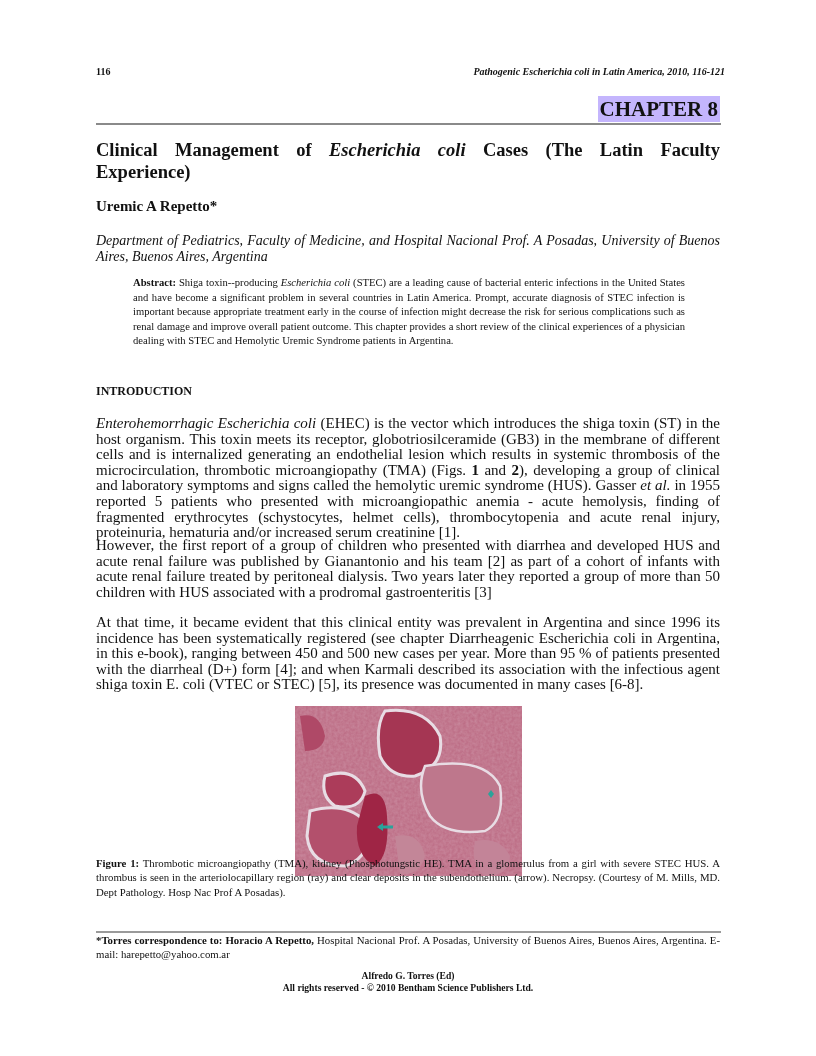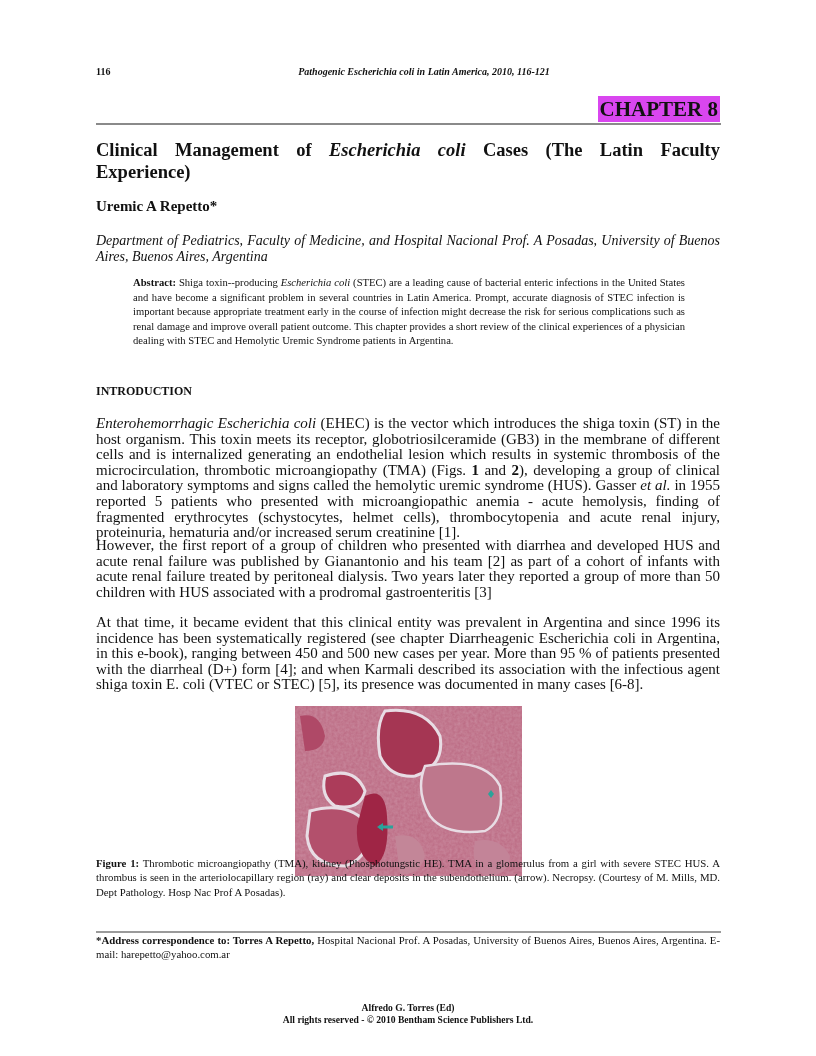--- a/index.html
+++ b/index.html
@@ -1,42 +1,42 @@
 <!DOCTYPE html>
 <html><head>
   <meta charset="utf-8">
   <style>
     html, body { margin: 0; padding: 0; background: #ffffff; }
     body { width: 816px; height: 1056px; position: relative; overflow: hidden;
            font-family: "Liberation Serif", serif; color: #111; }
     .abs { position: absolute; }
     .running-head { top: 66px; left: 96px; width: 624px; font-size: 10px; font-weight: bold; }
     .running-head .pn { position: absolute; left: 0; top: 0; }
-    .running-head .jt { position: absolute; left: 16px; width: 624px; text-align: center; font-style: italic; }
-    .chapter { top: 96px; right: 96px; background: #d946ef; font-size: 21px; font-weight: bold;
+    .running-head .jt { position: absolute; left: 5px; width: 624px; text-align: right; font-style: italic; }
+    .chapter { top: 96px; right: 96px; background: #c4b5fd; font-size: 21px; font-weight: bold;
                padding: 0 2px; line-height: 26px; }
     .rule-top { top: 123px; left: 96px; width: 625px; height: 2px; background: #8a8a8a; }
     .title { top: 139px; left: 96px; width: 624px; font-size: 18.5px; font-weight: bold;
              text-align: justify; text-align-last: left; line-height: 22px; }
     .title .line1 { display: block; text-align: justify; text-align-last: justify; }
     .author { top: 198px; left: 96px; font-size: 15px; font-weight: bold; }
     .affil { top: 233px; left: 96px; width: 624px; font-size: 14px; font-style: italic; line-height: 16px;
              text-align: justify; }
     .abstract { top: 276px; left: 133px; width: 552px; font-size: 10.6px; line-height: 14.6px;
                 text-align: justify; }
     .h-intro { top: 384px; left: 96px; font-size: 12px; font-weight: bold; }
     .para { left: 96px; width: 624px; font-size: 15px; line-height: 15.6px; text-align: justify; }
     .p1 { top: 416px; }
     .p2 { top: 538px; }
     .p3 { top: 615px; }
     .figure { top: 706px; left: 295px; width: 227px; height: 170px; overflow: hidden; }
     .caption { top: 856px; left: 96px; width: 624px; font-size: 10.8px; line-height: 14.4px; text-align: justify; }
     .rule-foot { top: 931px; left: 96px; width: 625px; height: 2px; background: #9a9a9a; }
     .corresp { top: 933px; left: 96px; width: 624px; font-size: 10.8px; line-height: 14.4px; text-align: justify; }
-    .editor { top: 970px; left: 96px; width: 624px; text-align: center; font-size: 9.6px; font-weight: bold; line-height: 12px; margin-top: 32px; }
+    .editor { top: 970px; left: 96px; width: 624px; text-align: center; font-size: 9.6px; font-weight: bold; line-height: 12px; }
   </style>
 </head>
 <body>
 
 <div class="abs running-head">
   <span class="pn">116</span>
   <span class="jt"><i>Pathogenic Escherichia coli in Latin America</i><span>, 2010, 116-121</span></span>
 </div>
 
 <div class="abs chapter">CHAPTER 8</div>
@@ -82,18 +82,18 @@
     <path d="M84 121 L98 121" stroke="#2aa39a" stroke-width="3"></path>
     <path d="M82 121 L88 117 L88 125Z" fill="#2aa39a"></path>
     <path d="M196 84 L199 88 L196 92 L193 88Z" fill="#2aa39a"></path>
   </svg>
 </div>
 
 <div class="abs caption"><b>Figure 1:</b><span> Thrombotic microangiopathy (TMA), kidney (Phosphotungstic HE). TMA in a glomerulus from a girl with severe STEC HUS. A thrombus is seen in the arteriolocapillary region (ray) and clear deposits in the subendothelium. (arrow). Necropsy. (Courtesy of M. Mills, MD. Dept Pathology. Hosp Nac Prof A Posadas).</span></div>
 
 <div class="abs rule-foot"></div>
 
-<div class="abs corresp"><b>*Address correspondence to: Torres A Repetto,</b><span> Hospital Nacional Prof. A Posadas, University of Buenos Aires, Buenos Aires, Argentina. E-mail: harepetto@yahoo.com.ar</span></div>
+<div class="abs corresp"><b>*Torres correspondence to: Horacio A Repetto,</b><span> Hospital Nacional Prof. A Posadas, University of Buenos Aires, Buenos Aires, Argentina. E-mail: harepetto@yahoo.com.ar</span></div>
 
 <div class="abs editor">
   <div>Alfredo G. Torres (Ed)</div>
   <div>All rights reserved - © 2010 Bentham Science Publishers Ltd.</div>
 </div>
 
 </body></html>

